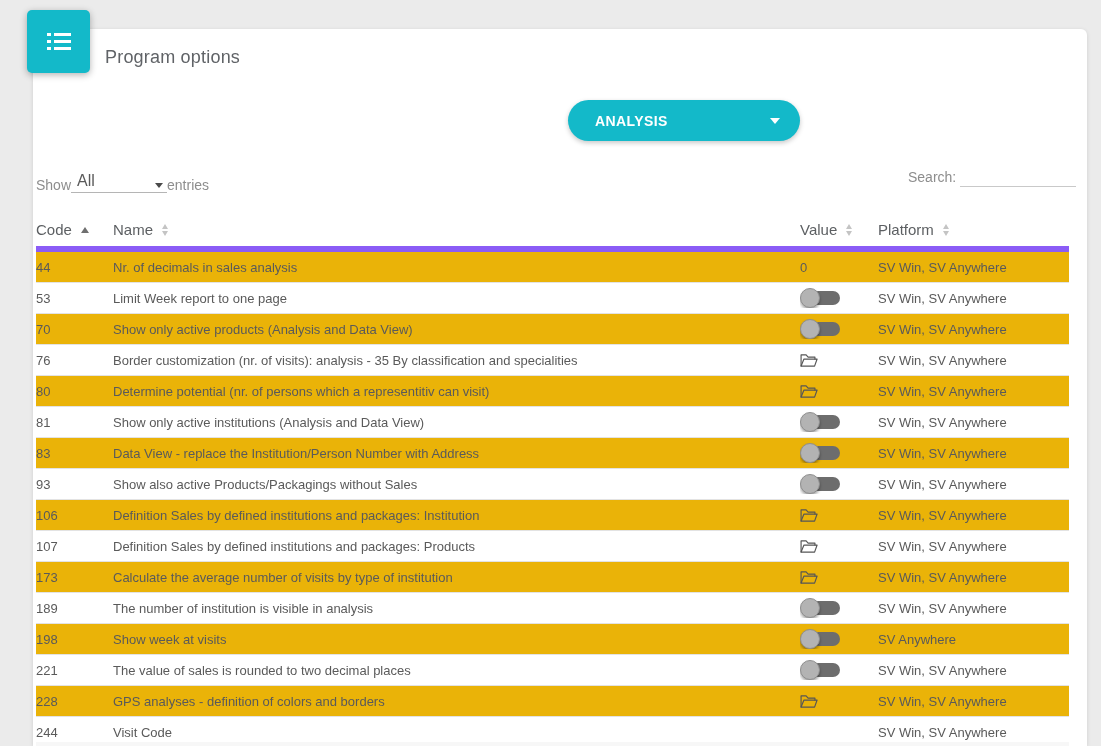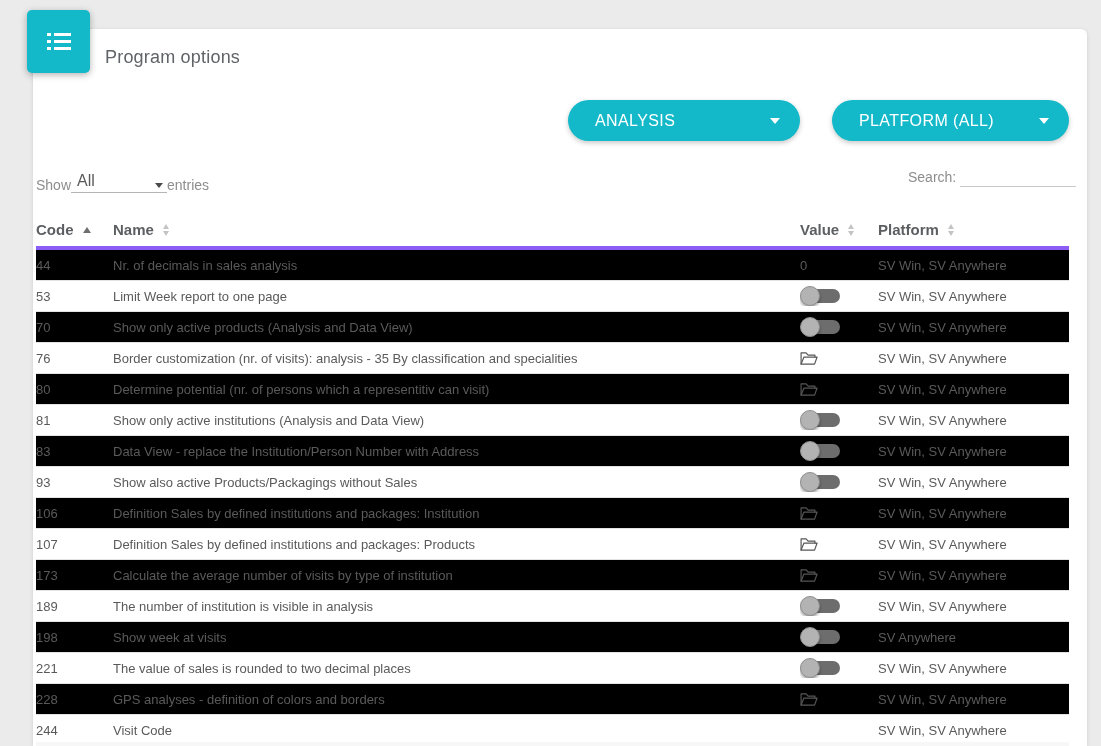--- a/index.html
+++ b/index.html
@@ -18,52 +18,52 @@
   .list-icon .li-dot{width:4px;height:3px;background:#ffffff;}
   .list-icon .li-bar{width:17px;height:3px;background:#ffffff;}
 
   .page-title{position:absolute;left:105px;top:47px;font-size:18px;color:#606367;letter-spacing:0.2px;}
 
   .pill{position:absolute;top:100px;height:41px;background:#13b9c9;border-radius:20.5px;
         box-shadow:0 2px 5px rgba(0,0,0,0.22);display:flex;align-items:center;
         justify-content:space-between;padding:0 20px 0 27px;box-sizing:border-box;cursor:pointer;}
   .pill-analysis{left:568px;width:232px;}
   .pill-platform{left:832px;width:237px;}
-  .pill-label{color:#ffffff;font-size:16px;font-weight:normal;letter-spacing:0.4px;}
+  .pill-label{color:#ffffff;font-size:14px;font-weight:bold;letter-spacing:0.4px;}
   .caret-down{width:0;height:0;border-left:5px solid transparent;border-right:5px solid transparent;
               border-top:6px solid #ffffff;}
 
   .show-group{position:absolute;left:36px;top:172px;display:flex;align-items:flex-end;gap:0;
               font-size:14px;color:#8d8d8d;}
   .len-select{display:flex;align-items:flex-end;justify-content:space-between;width:86px;
               border-bottom:1px solid #b5b5b5;padding:0 4px 2px 6px;cursor:pointer;}
   .len-value{font-size:16px;color:#5a5a5a;}
   .caret-small{width:0;height:0;border-left:4px solid transparent;border-right:4px solid transparent;
                border-top:5px solid #4a4a4a;margin-bottom:2px;}
 
   .search-group{position:absolute;left:908px;top:164px;display:flex;align-items:flex-end;gap:4px;}
   .search-label{font-size:14px;color:#8d8d8d;padding-bottom:2px;}
   .search-input{width:112px;border:none;outline:none;border-bottom:1px solid #c9c9c9;
                 background:transparent;height:20px;font-size:13px;color:#555;}
 
   .table{position:absolute;left:36px;top:213px;width:1033px;}
   .thead{display:grid;grid-template-columns:77px 687px 78px 191px;height:33px;align-items:center;
-         border-bottom:4px solid #8b5cf6;font-weight:bold;}
+         border-bottom:6px solid #8b5cf6;}
   .th{display:flex;align-items:center;gap:9px;font-size:15px;color:#5c5f62;cursor:pointer;}
   .sort-asc{width:0;height:0;border-left:4px solid transparent;border-right:4px solid transparent;
             border-bottom:6px solid #6f6f6f;}
   .sort-both{display:flex;flex-direction:column;gap:2px;}
   .sort-both .up{width:0;height:0;border-left:3.5px solid transparent;border-right:3.5px solid transparent;
                  border-bottom:5px solid #c4c4c4;}
   .sort-both .down{width:0;height:0;border-left:3.5px solid transparent;border-right:3.5px solid transparent;
                    border-top:5px solid #c4c4c4;}
 
   .trow{display:grid;grid-template-columns:77px 687px 78px 191px;height:31px;align-items:center;
         border-bottom:1px solid #e3e3e3;box-sizing:border-box;cursor:pointer;}
-  .trow.odd{background:#000000;}
+  .trow.odd{background:#eab308;}
   .cell{font-size:13px;color:#5a5a5a;white-space:nowrap;overflow:hidden;}
 
   .toggle{position:relative;width:42px;height:20px;}
   .toggle .track{position:absolute;left:6px;top:3px;width:34px;height:14px;border-radius:7px;
                  background:#6d6d6d;}
   .toggle .knob{position:absolute;left:0;top:0;width:20px;height:20px;border-radius:50%;
                 background:#b3b3b3;border:1px solid #8f8f8f;box-sizing:border-box;
                 box-shadow:0 2px 3px rgba(0,0,0,0.35);}
 
   .folder-icon svg{display:block;}
@@ -94,24 +94,20 @@
     </div>
   </div>
 
   <div class="page-title">Program options</div>
 
   <div class="pill pill-analysis">
     <span class="pill-label">ANALYSIS</span>
     <span class="caret-down"></span>
   </div>
 
-  <div class="pill pill-platform">
-    <span class="pill-label">PLATFORM (ALL)</span>
-    <span class="caret-down"></span>
-  </div>
 
   <div class="show-group">
     <span>Show</span>
     <div class="len-select">
       <span class="len-value">All</span>
       <span class="caret-small"></span>
     </div>
     <span>entries</span>
   </div>
 

